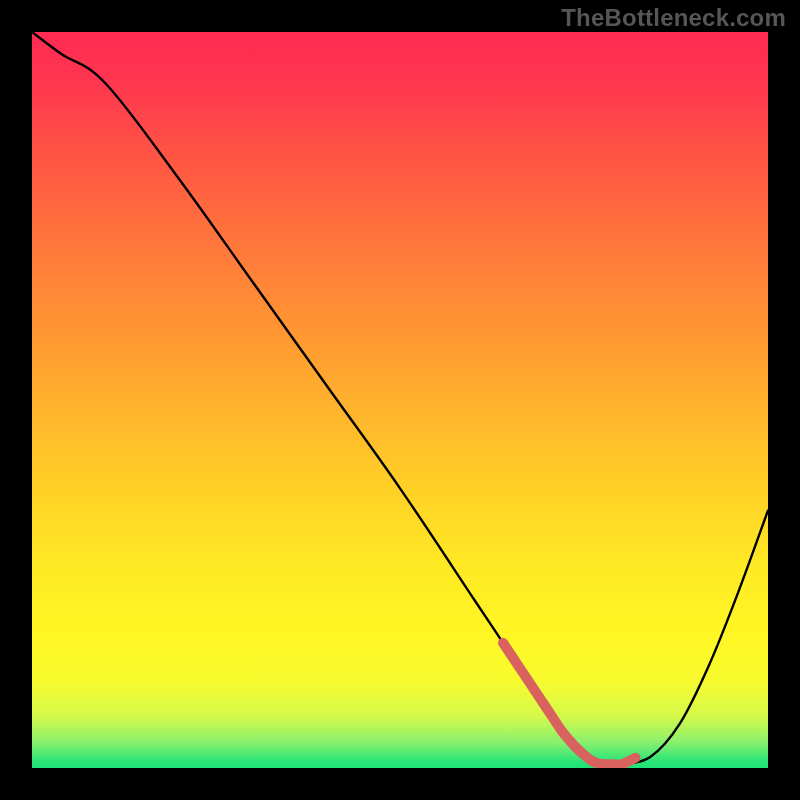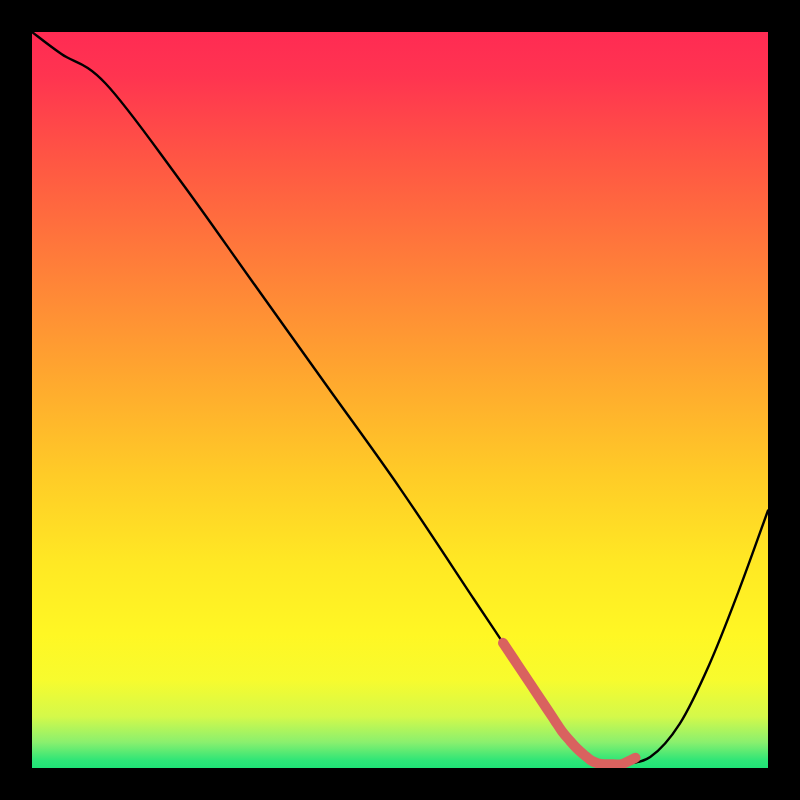--- a/index.html
+++ b/index.html
@@ -53,20 +53,21 @@
     position: absolute;
     inset: 0;
     width: 100%;
     height: 100%;
   }
 </style>
 </head>
 <body>
 
 <div class="container">
+  <div class="watermark">TheBottleneck.com</div>
 
   <div class="plot-area">
     <div class="gradient-bg"></div>
     <svg class="curve" viewBox="0 0 736 736" preserveAspectRatio="none">
       <path id="curve-path" fill="none" stroke="#000000" stroke-width="2.4" stroke-linecap="round" stroke-linejoin="round" d="M 0.00 0.00 C 5.30 3.97, 16.19 12.81, 29.44 22.08 C 42.69 31.35, 52.40 29.00, 73.60 51.52 C 94.80 74.04, 120.70 111.43, 147.20 147.20 C 173.70 182.97, 194.30 213.15, 220.80 250.24 C 247.30 287.33, 267.90 316.19, 294.40 353.28 C 320.90 390.37, 341.50 417.90, 368.00 456.32 C 394.50 494.74, 423.05 538.90, 441.60 566.72 C 460.15 594.54, 460.44 594.98, 471.04 610.88 C 481.64 626.78, 489.88 639.14, 500.48 655.04 C 511.08 670.94, 519.32 685.95, 529.92 699.20 C 540.52 712.45, 551.41 722.68, 559.36 728.64 C 567.31 734.60, 568.78 731.66, 574.08 732.32 C 579.38 732.98, 580.85 733.64, 588.80 732.32 C 596.75 731.00, 607.64 732.25, 618.24 724.96 C 628.84 717.67, 637.08 708.40, 647.68 691.84 C 658.28 675.28, 666.52 656.81, 677.12 632.96 C 687.72 609.11, 695.96 587.18, 706.56 559.36 C 717.16 531.54, 730.70 492.97, 736.00 478.40"></path>
       <path id="marker-path" fill="none" stroke="#d9625f" stroke-width="10" stroke-linecap="round" stroke-linejoin="round" d="M 471.04 610.88 C 473.69 614.85, 480.46 625.01, 485.76 632.96 C 491.06 640.91, 495.18 647.09, 500.48 655.04 C 505.78 662.99, 511.23 671.16, 515.20 677.12 C 519.17 683.08, 519.91 684.19, 522.56 688.16 C 525.21 692.13, 527.27 695.62, 529.92 699.20 C 532.57 702.78, 534.63 704.98, 537.28 708.03 C 539.93 711.08, 541.99 713.48, 544.64 716.13 C 547.29 718.78, 549.35 720.50, 552.00 722.75 C 554.65 725.00, 556.71 727.05, 559.36 728.64 C 562.01 730.23, 564.07 730.92, 566.72 731.58 C 569.37 732.25, 571.43 732.19, 574.08 732.32 C 576.73 732.45, 578.79 732.32, 581.44 732.32 C 584.09 732.32, 586.15 732.85, 588.80 732.32 C 591.45 731.79, 593.51 730.57, 596.16 729.38 C 598.81 728.18, 602.20 726.36, 603.52 725.70"></path>
     </svg>
   </div>
 </div>
 

